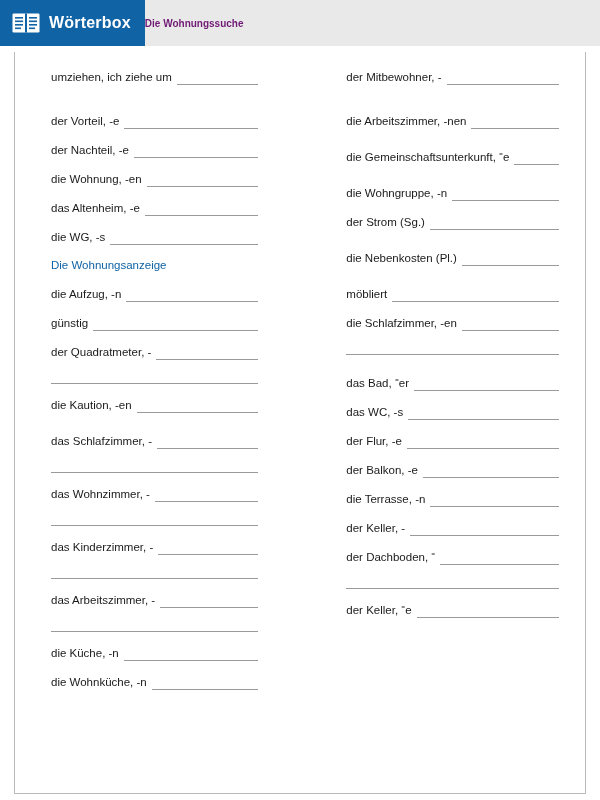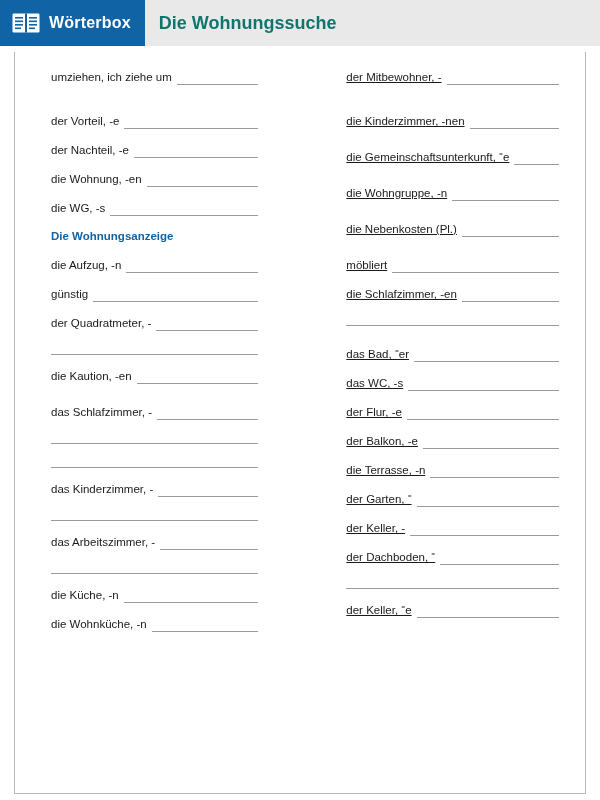--- a/index.html
+++ b/index.html
@@ -47,23 +47,23 @@
   }
   .brand-title {
     font-size: 16px;
     font-weight: bold;
     letter-spacing: 0.2px;
     white-space: nowrap;
   }
   .chapter {
     display: flex;
     align-items: center;
-    padding-left: 14px;
-    color: #0f766e;
-    font-size: 18px;
+    padding-left: 0;
+    color: #701a75;
+    font-size: 10px;
     font-weight: bold;
     flex: 1;
   }
 
   
   .sheet {
     position: absolute;
     left: 14px;
     top: 52px;
     right: 14px;
@@ -93,21 +93,20 @@
   }
   .col {
     width: 50%;
     box-sizing: border-box;
     padding-left: 36px;
     padding-right: 18px;
   }
   .col.right {
     padding-left: 22px;
     padding-right: 26px;
-    text-decoration: underline;
   }
 
   
   .entry {
     display: flex;
     align-items: flex-end;
     margin-bottom: 10px;
     min-height: 19px;
   }
   .term {
@@ -126,21 +125,21 @@
     border-bottom: 1px solid #9a9a9a;
     height: 13px;
     margin-bottom: 10px;
   }
   .spacer-sm { height: 7px; }
   .spacer-md { height: 15px; }
 
   .subhead {
     color: #1063a5;
     font-size: 11.5px;
-    font-weight: bold;
+    font-weight: normal;
     margin: 14px 0 12px 0;
   }
 </style>
 </head>
 <body>
 
 <div class="page">
 
   <div class="header">
     <div class="brand">
@@ -179,20 +178,24 @@
           </div>
           <div class="entry">
             <span class="term">der Nachteil, -e</span>
             <span class="rule"></span>
           </div>
           <div class="entry">
             <span class="term">die Wohnung, -en</span>
             <span class="rule"></span>
           </div>
           <div class="entry">
+            <span class="term">das Altenheim, -e</span>
+            <span class="rule"></span>
+          </div>
+          <div class="entry">
             <span class="term">die WG, -s</span>
             <span class="rule"></span>
           </div>
           <div class="subhead">Die Wohnungsanzeige</div>
           <div class="entry">
             <span class="term">die Aufzug, -n</span>
             <span class="rule"></span>
           </div>
           <div class="entry">
             <span class="term">günstig</span>
@@ -206,20 +209,24 @@
           <div class="entry">
             <span class="term">die Kaution, -en</span>
             <span class="rule"></span>
           </div>
           <div class="spacer-sm"></div>
           <div class="entry">
             <span class="term">das Schlafzimmer, -</span>
             <span class="rule"></span>
           </div>
           <div class="rule-full"></div>
+          <div class="entry">
+            <span class="term">das Wohnzimmer, -</span>
+            <span class="rule"></span>
+          </div>
           <div class="rule-full"></div>
           <div class="entry">
             <span class="term">das Kinderzimmer, -</span>
             <span class="rule"></span>
           </div>
           <div class="rule-full"></div>
           <div class="entry">
             <span class="term">das Arbeitszimmer, -</span>
             <span class="rule"></span>
           </div>
@@ -233,33 +240,37 @@
             <span class="rule"></span>
           </div>
         </div>
       <div class="col right" id="right-col">
           <div class="entry">
             <span class="term">der Mitbewohner, -</span>
             <span class="rule"></span>
           </div>
           <div class="spacer-md"></div>
           <div class="entry">
-            <span class="term">die Kinderzimmer, -nen</span>
+            <span class="term">die Arbeitszimmer, -nen</span>
             <span class="rule"></span>
           </div>
           <div class="spacer-sm"></div>
           <div class="entry">
             <span class="term">die Gemeinschaftsunterkunft, ⁼e</span>
             <span class="rule"></span>
           </div>
           <div class="spacer-sm"></div>
           <div class="entry">
             <span class="term">die Wohngruppe, -n</span>
             <span class="rule"></span>
           </div>
+          <div class="entry">
+            <span class="term">der Strom (Sg.)</span>
+            <span class="rule"></span>
+          </div>
           <div class="spacer-sm"></div>
           <div class="entry">
             <span class="term">die Nebenkosten (Pl.)</span>
             <span class="rule"></span>
           </div>
           <div class="spacer-sm"></div>
           <div class="entry">
             <span class="term">möbliert</span>
             <span class="rule"></span>
           </div>
@@ -280,24 +291,20 @@
           <div class="entry">
             <span class="term">der Flur, -e</span>
             <span class="rule"></span>
           </div>
           <div class="entry">
             <span class="term">der Balkon, -e</span>
             <span class="rule"></span>
           </div>
           <div class="entry">
             <span class="term">die Terrasse, -n</span>
-            <span class="rule"></span>
-          </div>
-          <div class="entry">
-            <span class="term">der Garten, ⁼</span>
             <span class="rule"></span>
           </div>
           <div class="entry">
             <span class="term">der Keller, -</span>
             <span class="rule"></span>
           </div>
           <div class="entry">
             <span class="term">der Dachboden, ⁼</span>
             <span class="rule"></span>
           </div>

